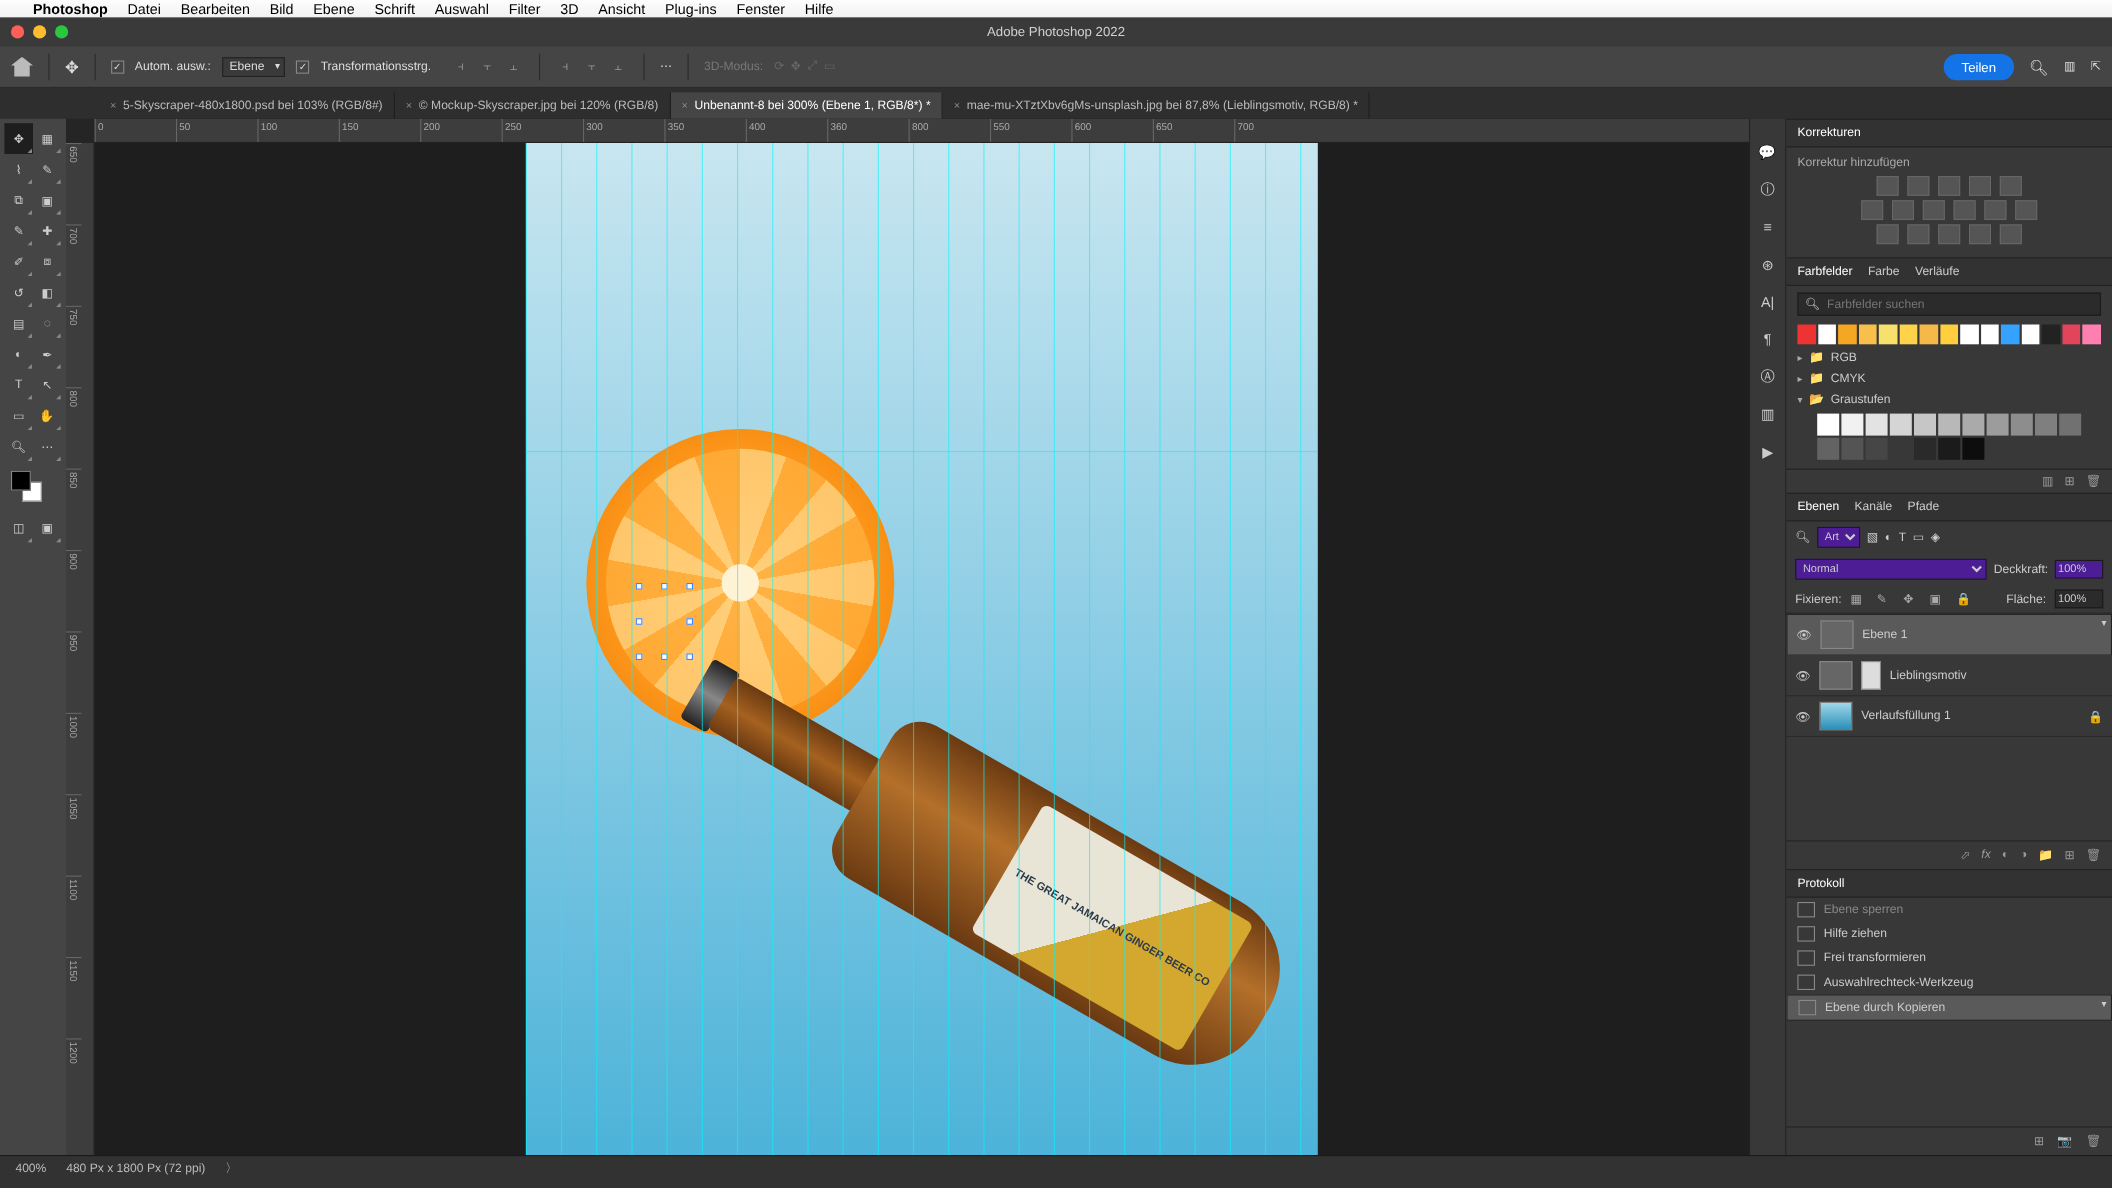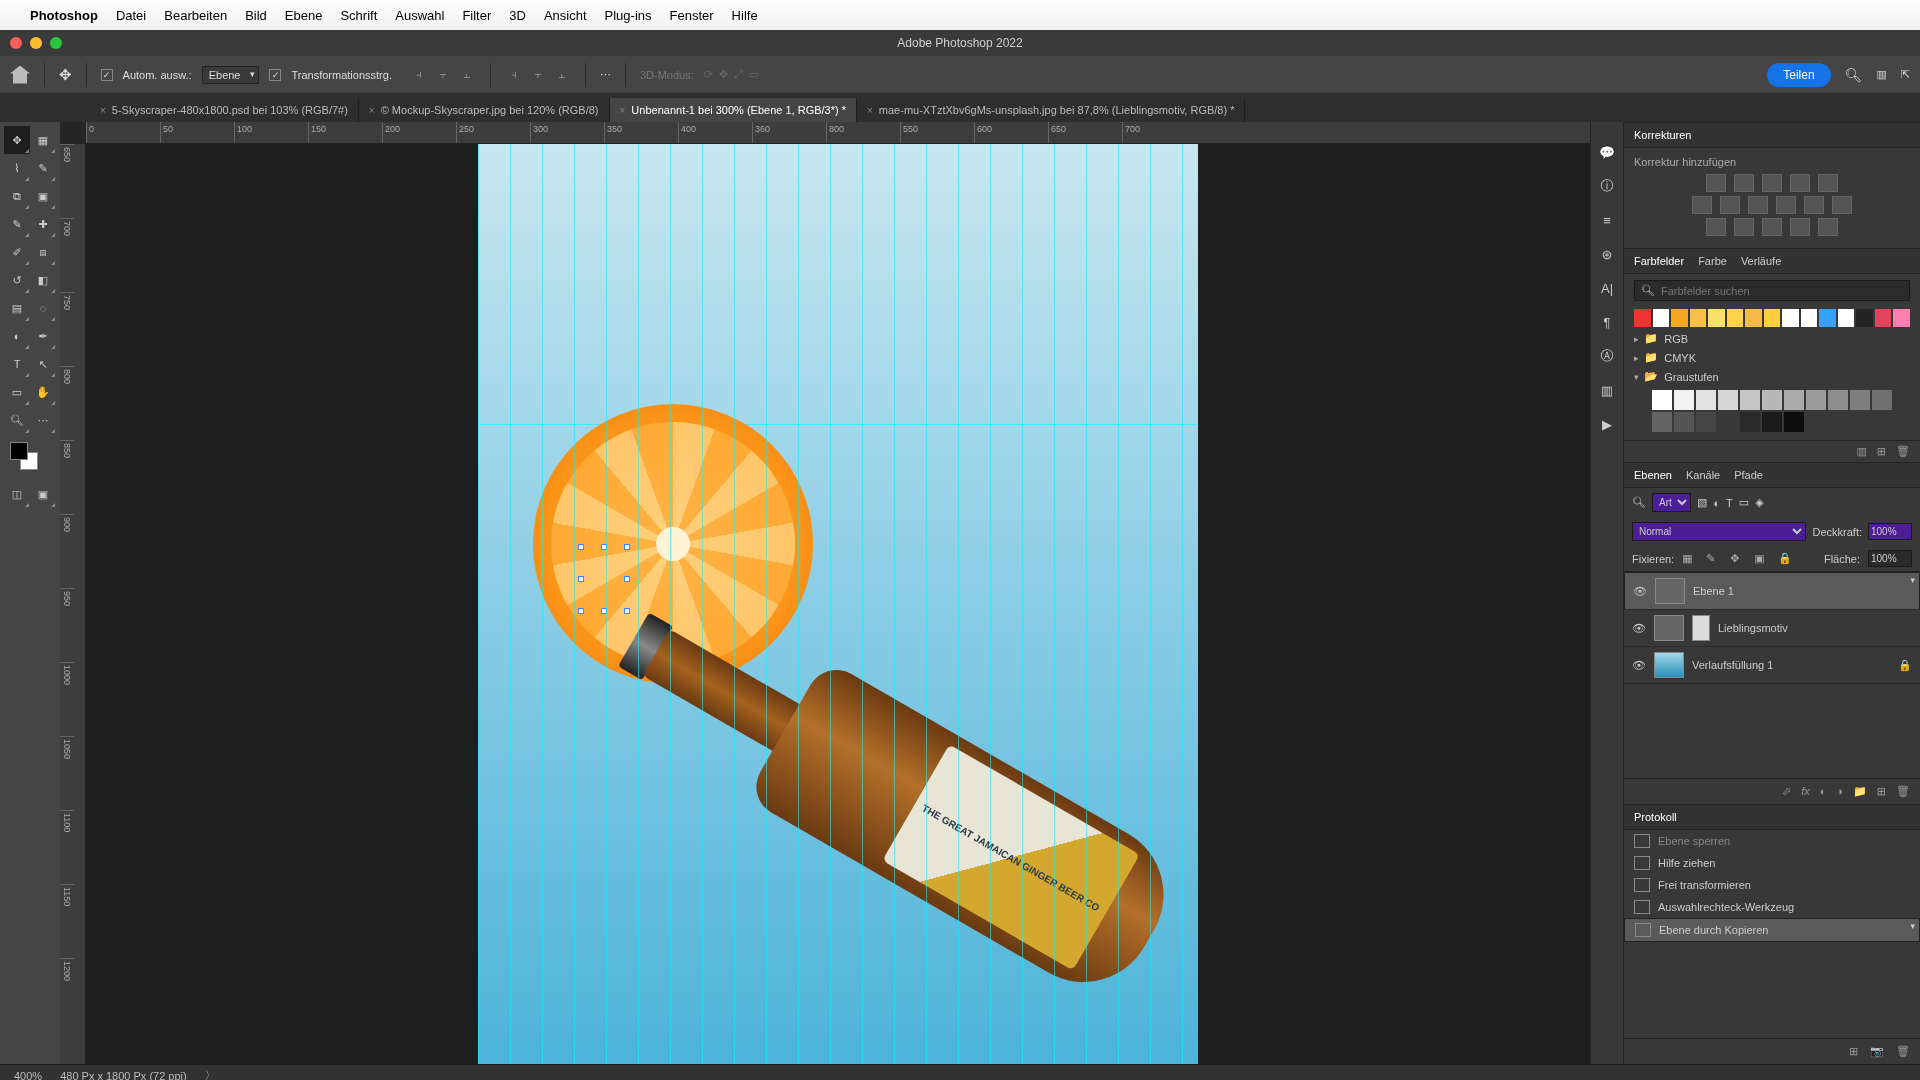--- a/index.html
+++ b/index.html
@@ -1,19 +1,19 @@
 <!DOCTYPE html>
 <html><head>
 <meta charset="utf-8">
 <style>
 * { margin:0; padding:0; box-sizing:border-box; font-family:-apple-system,"Helvetica Neue",Arial,sans-serif; user-select:none; }
 body { background:#323232; color:#ccc; font-size:11px; overflow:hidden; width:1920px; height:1080px; }
 
 
-.menubar { height:30px; background:linear-gradient(#fdfdfd,#f1f1f1); display:flex; align-items:center; padding:0 12px; color:#000; font-size:13px; gap:18px; }
+.menubar { height:16px; background:linear-gradient(#fdfdfd,#f1f1f1); display:flex; align-items:center; padding:0 12px; color:#000; font-size:13px; gap:18px; }
 .menubar .apple { font-size:15px; }
 .menubar .appname { font-weight:700; }
 .menubar span { cursor:default; }
 
 
 .winbar { height:26px; background:#3a3a3a; display:flex; align-items:center; padding:0 10px; position:relative; }
 .traffic { display:flex; gap:8px; }
 .traffic div { width:12px; height:12px; border-radius:50%; }
 .tl-close{background:#ff5f57}.tl-min{background:#febc2e}.tl-max{background:#28c840}
 .wintitle { position:absolute; left:50%; transform:translateX(-50%); color:#d0d0d0; font-size:12px; }
@@ -179,29 +179,29 @@
     <div class="share">Teilen</div>
     <span style="font-size:14px">🔍︎</span>
     <span>▥</span>
     <span>⇱</span>
   </div>
 </div>
 
 <div class="tabstrip">
   <div class="tab">
       <span class="x">×</span>
-      <span>5-Skyscraper-480x1800.psd bei 103% (RGB/7#)</span>
+      <span>5-Skyscraper-480x1800.psd bei 103% (RGB/8#)</span>
     </div>
   <div class="tab">
       <span class="x">×</span>
       <span>© Mockup-Skyscraper.jpg bei 120% (RGB/8)</span>
     </div>
   <div class="tab active">
       <span class="x">×</span>
-      <span>Unbenannt-1 bei 300% (Ebene 1, RGB/3*) *</span>
+      <span>Unbenannt-8 bei 300% (Ebene 1, RGB/8*) *</span>
     </div>
   <div class="tab">
       <span class="x">×</span>
       <span>mae-mu-XTztXbv6gMs-unsplash.jpg bei 87,8% (Lieblingsmotiv, RGB/8) *</span>
     </div>
 </div>
 
 <div class="main">
 
   <div class="tools">

